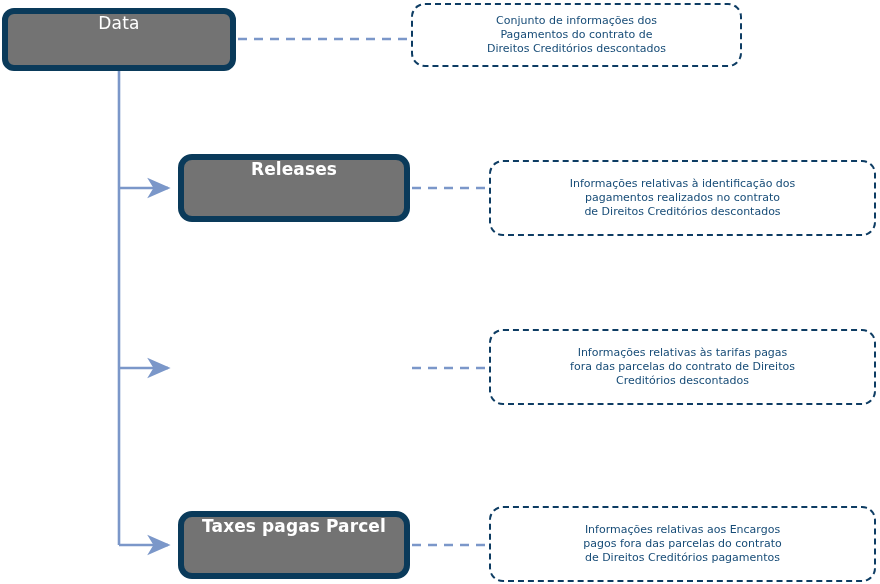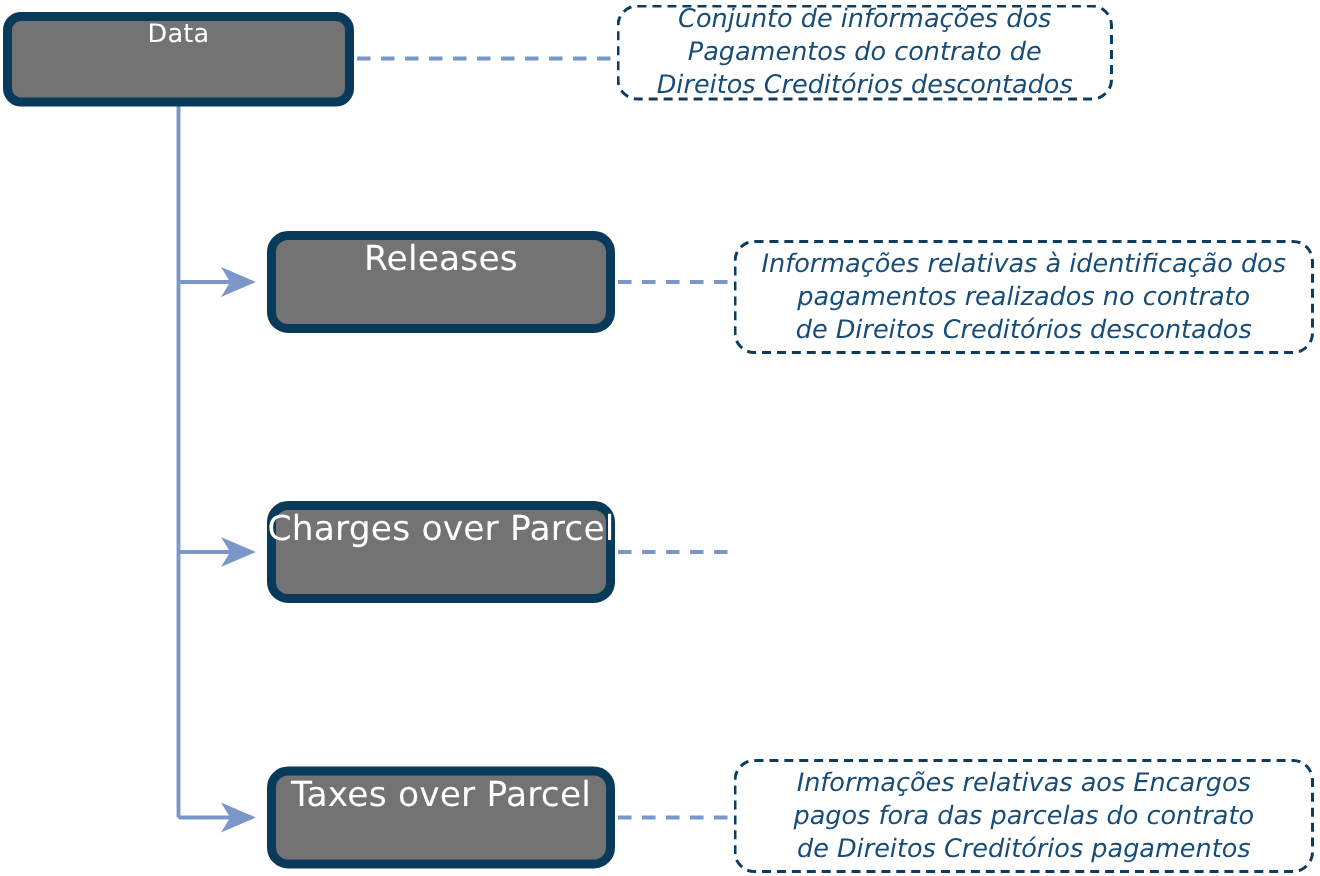--- a/index.html
+++ b/index.html
@@ -64,22 +64,22 @@
     font-weight: 400;
     letter-spacing: .2px;
   }
 
   .node.child {
     left: 178px;
     width: 232px;
     height: 68px;
   }
   .node.child .node-label {
-    font-size: 23px;
-    font-weight: 400;
+    font-size: 17px;
+    font-weight: 700;
     letter-spacing: .1px;
   }
 
   .node.child.r1 { top: 154px; }
   .node.child.r2 { top: 334px; }
   .node.child.r3 { top: 511px; }
 
   
   .note {
     position: absolute;
@@ -88,25 +88,24 @@
     background: #ffffff;
     color: #174c77;
     display: flex;
     align-items: center;
     justify-content: center;
     text-align: center;
     padding: 5px 10px;
     z-index: 3;
   }
   .note-text {
-    font-size: 17px;
+    font-size: 11px;
     line-height: 1.30;
     color: #174c77;
     white-space: pre-line;
-    font-style: italic;
   }
 
   .note.n0 {
     left: 411px;
     top: 3px;
     width: 331px;
     height: 64px;
   }
   .note.n1 {
     left: 489px;
@@ -154,40 +153,42 @@
   </svg>
 
   <div class="node root">
     <span class="node-label">Data</span>
   </div>
 
   <div class="node child r1">
     <span class="node-label">Releases</span>
   </div>
 
-  <div class="node child r2">
-    <span class="node-label">Charges over Parcel</span>
-  </div>
 
   <div class="node child r3">
-    <span class="node-label">Taxes over Parcel</span>
+    <span class="node-label">Taxes pagas Parcel</span>
   </div>
 
   <div class="note n0">
     <span class="note-text">Conjunto de informações dos
 Pagamentos do contrato de
 Direitos Creditórios descontados</span>
   </div>
 
   <div class="note n1">
     <span class="note-text">Informações relativas à identificação dos
 pagamentos realizados no contrato
 de Direitos Creditórios descontados</span>
   </div>
 
+  <div class="note n2">
+    <span class="note-text">Informações relativas às tarifas pagas
+fora das parcelas do contrato de Direitos
+Creditórios descontados</span>
+  </div>
 
   <div class="note n3">
     <span class="note-text">Informações relativas aos Encargos
 pagos fora das parcelas do contrato
 de Direitos Creditórios pagamentos</span>
   </div>
 
 </div>
 
 </body></html>

